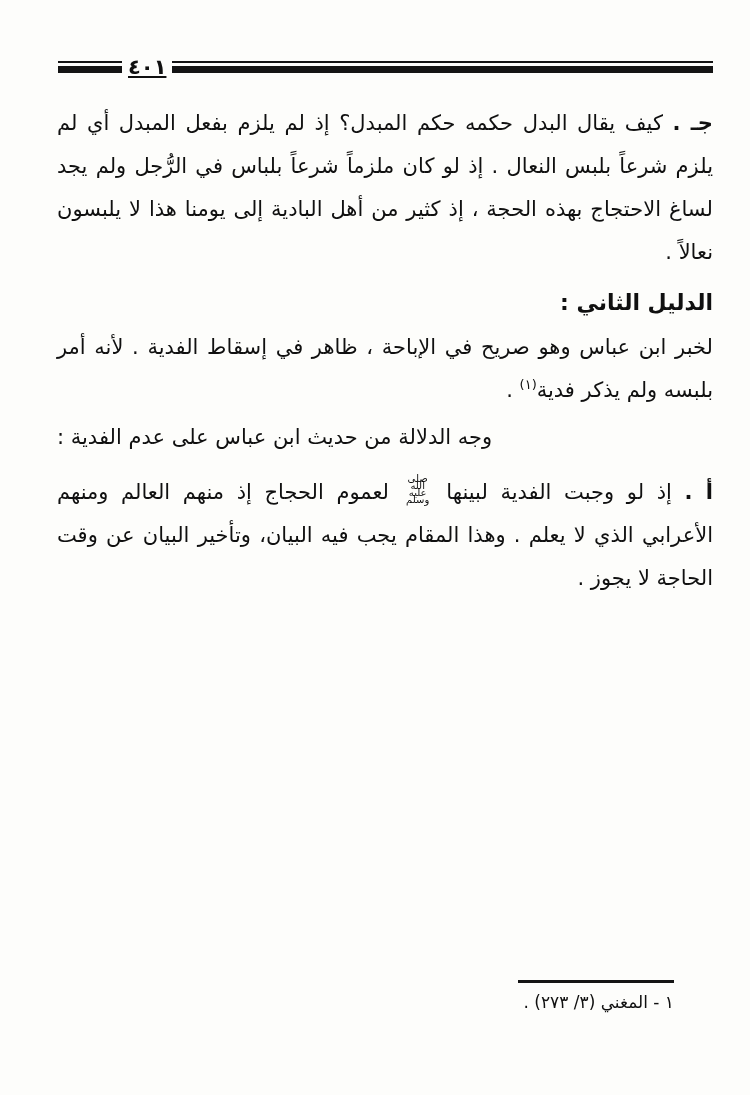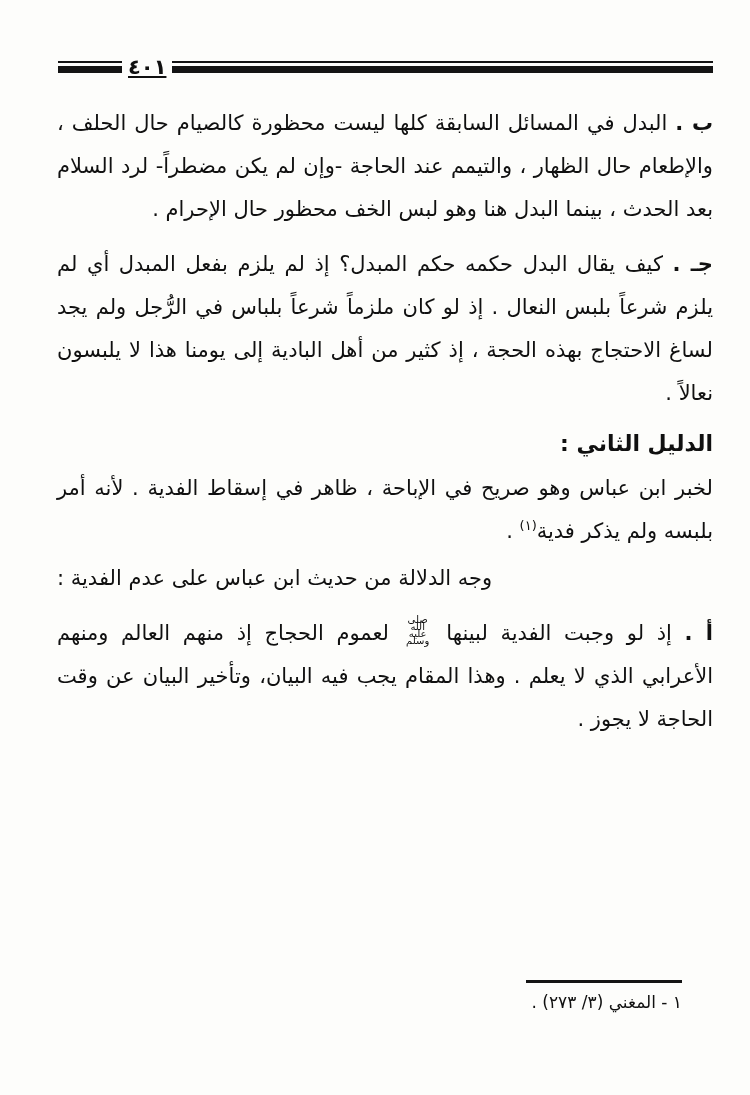--- a/index.html
+++ b/index.html
@@ -77,21 +77,21 @@
     line-height: 7px;
     text-align: center;
     vertical-align: -4px;
     font-weight: normal;
   }
 
   
   .footer {
     position: absolute;
     top: 980px;
-    right: 68px;
+    right: 76px;
     width: 320px;
     direction: rtl;
   }
   .fn-rule {
     width: 156px;
     height: 3px;
     background: #141414;
     margin-bottom: 7px;
   }
   .fn-text {
@@ -107,21 +107,20 @@
 
   <div class="page-header">
     <div class="rule-seg rule-left"></div>
     <div class="page-num">٤٠١</div>
     <div class="rule-seg rule-right"></div>
   </div>
 
   <div class="body">
 
 
-    <p><span class="lead">ب .</span><span> البدل في المسائل السابقة كلها ليست محظورة كالصيام حال الحلف ، والإطعام حال الظهار ، والتيمم عند الحاجة -وإن لم يكن مضطراً- لرد السلام بعد الحدث ، بينما البدل هنا وهو لبس الخف محظور حال الإحرام .</span></p>
 
     <p><span class="lead">جـ .</span><span> كيف يقال البدل حكمه حكم المبدل؟ إذ لم يلزم بفعل المبدل أي لم يلزم شرعاً بلبس النعال . إذ لو كان ملزماً شرعاً بلباس في الرُّجل ولم يجد لساغ الاحتجاج بهذه الحجة ، إذ كثير من أهل البادية إلى يومنا هذا لا يلبسون نعالاً .</span></p>
 
     <div class="heading">الدليل الثاني :</div>
 
     <p class="tight"><span>لخبر ابن عباس وهو صريح في الإباحة ، ظاهر في إسقاط الفدية . لأنه أمر بلبسه ولم يذكر فدية</span><sup class="fn-sup">(١)</sup><span> .</span></p>
 
     <p class="wajh">وجه الدلالة من حديث ابن عباس على عدم الفدية :</p>
 
     <p class="tight"><span class="lead">أ .</span><span> إذ لو وجبت الفدية لبينها </span><span class="saw">صلى الله عليه وسلم</span><span> لعموم الحجاج إذ منهم العالم ومنهم الأعرابي الذي لا يعلم . وهذا المقام يجب فيه البيان، وتأخير البيان عن وقت الحاجة لا يجوز .</span></p>

